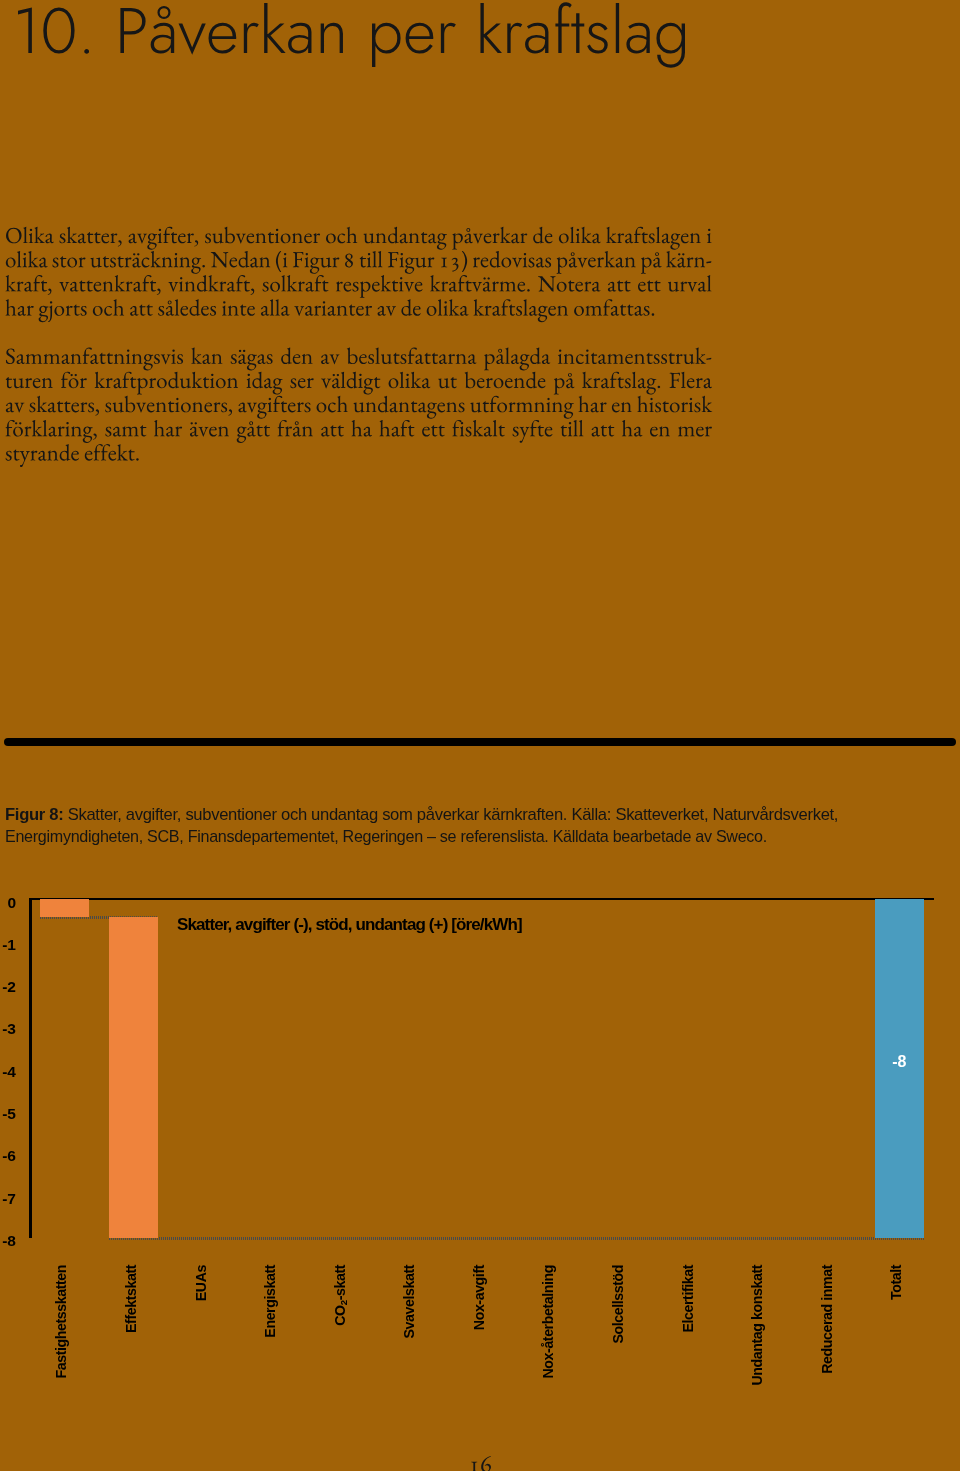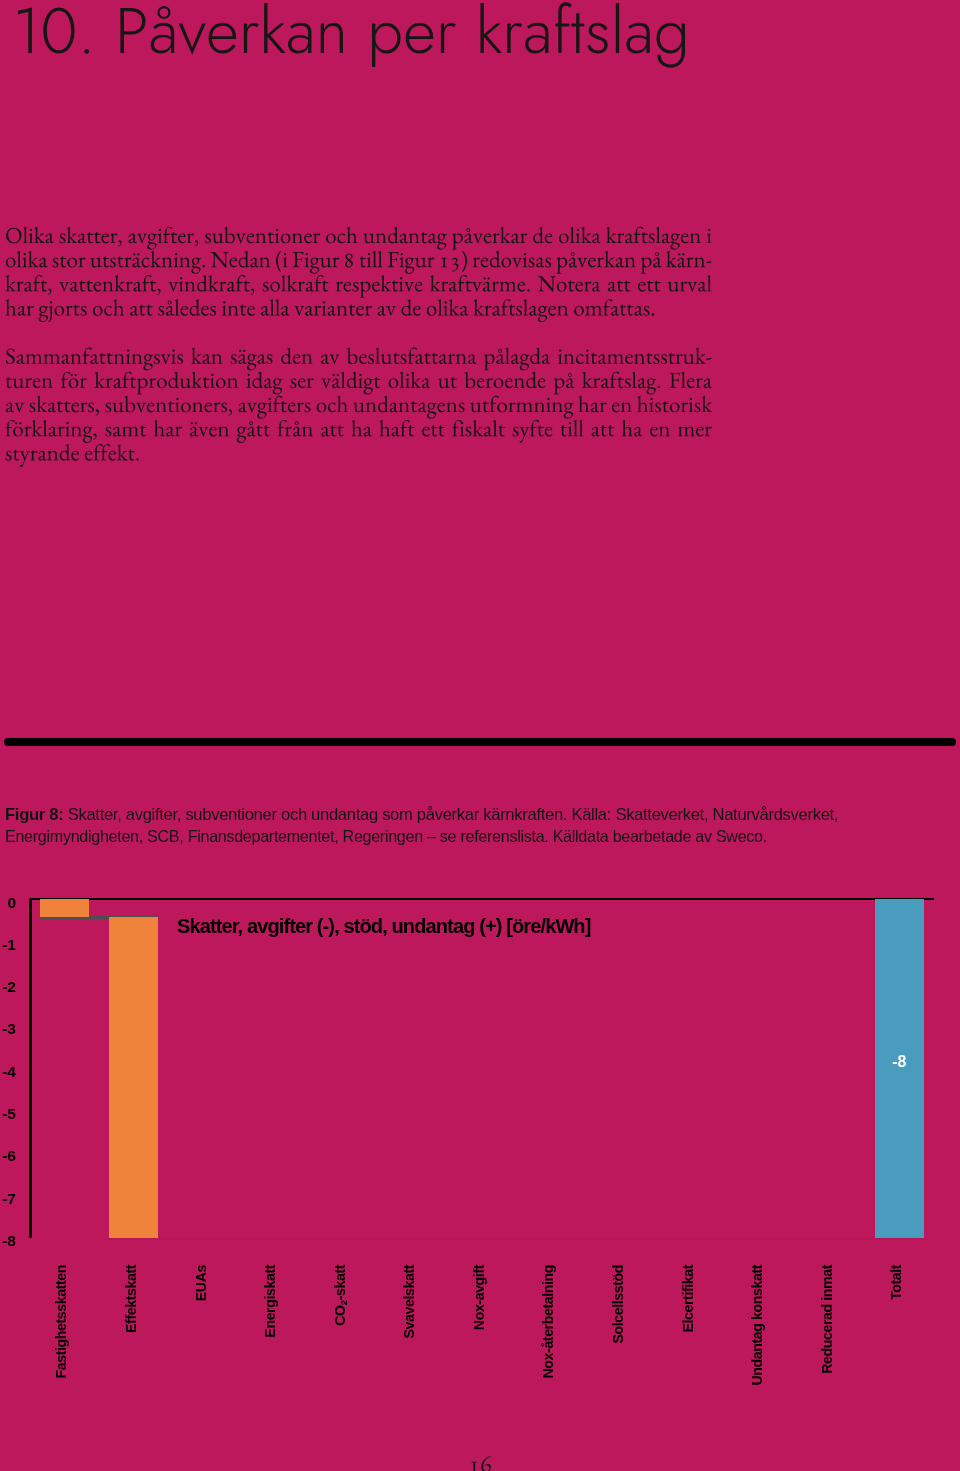--- a/index.html
+++ b/index.html
@@ -1,20 +1,20 @@
 <!DOCTYPE html>
 <html><head>
 <meta charset="utf-8">
 <title>Påverkan per kraftslag</title>
 <style>
   html,body{margin:0;padding:0;}
   body{width:960px;height:1471px;background:#ffffff;overflow:hidden;
        font-family:"Liberation Serif",serif;
        -webkit-font-smoothing:antialiased;}
-  .page{position:absolute;left:0;top:0;width:960px;height:1471px;background:#be185d;
+  .page{position:absolute;left:0;top:0;width:960px;height:1471px;background:#a16207;
         will-change:transform;transform:translateZ(0);}
 
   
   #title{position:absolute;left:0;top:0;width:960px;height:80px;}
   #title-svg{position:absolute;left:0;top:0;display:block;}
   .sr-title{position:absolute;left:0;top:0;width:1px;height:1px;overflow:hidden;
             clip:rect(0 0 0 0);white-space:nowrap;color:transparent;font-size:1px;}
 
   
   #bodytext{position:absolute;left:0;top:0;width:960px;height:1471px;}
@@ -43,21 +43,21 @@
   #yaxis{position:absolute;left:29px;top:898px;width:2.6px;height:340px;background:#000;}
   #zeroline{position:absolute;left:29px;top:897.5px;width:905px;height:2.6px;background:#000;}
   .bar{position:absolute;}
   .catlab-wrap{position:absolute;width:0;height:0;}
   .catlab{position:absolute;left:0;top:0;
           font-family:"Liberation Sans",sans-serif;font-weight:700;font-size:14.2px;
           color:#000;white-space:nowrap;letter-spacing:-0.42px;
           transform-origin:0 0;transform:rotate(-90deg) translateX(-100%);}
   .catlab sub{font-size:9.6px;vertical-align:-0.22em;}
   #chart-title{position:absolute;left:177px;top:915px;
-        font-family:"Liberation Sans",sans-serif;font-weight:700;font-size:20px;
+        font-family:"Liberation Sans",sans-serif;font-weight:700;font-size:17px;
         letter-spacing:-0.88px;color:#000;white-space:nowrap;}
   .conn{position:absolute;height:2px;}
   .vlabel{position:absolute;font-family:"Liberation Sans",sans-serif;font-weight:700;
           font-size:16px;color:#fff;text-align:center;}
 </style>
 </head>
 <body>
 
 <div class="page">
 

